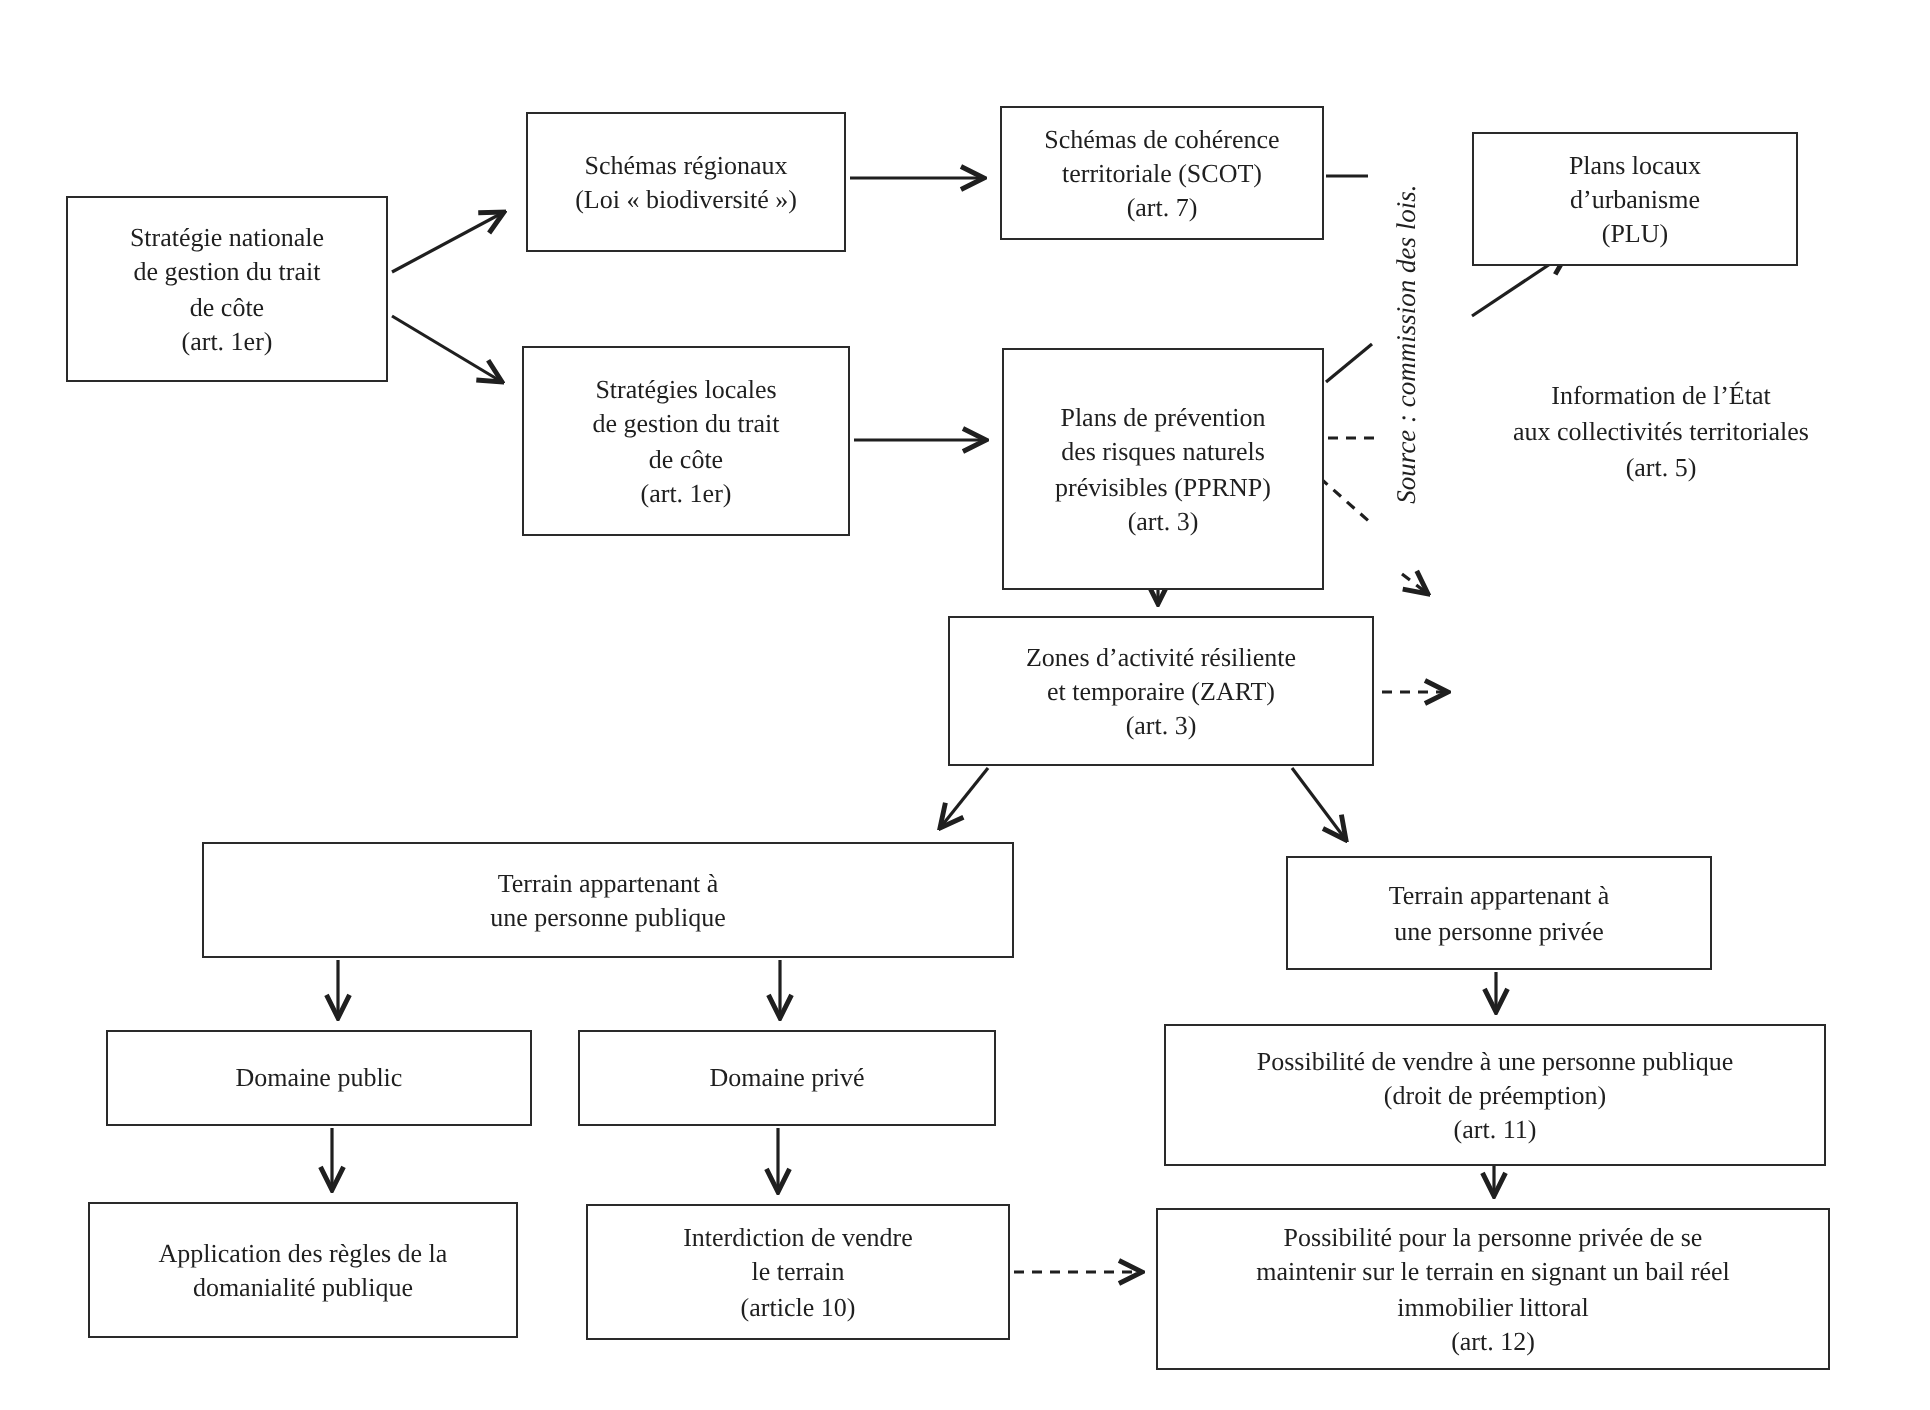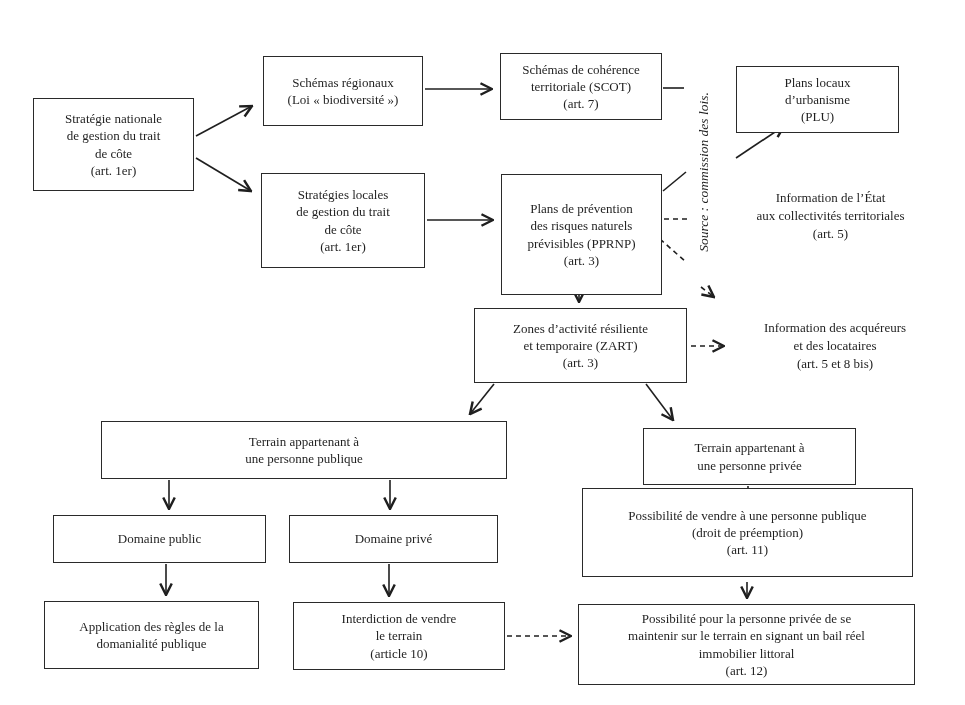--- a/index.html
+++ b/index.html
@@ -151,40 +151,35 @@
   <div class="box" style="left:289px;top:515px;width:209px;height:48px">
     <div class="prelines">Domaine privé</div>
   </div>
 
   <div class="box" style="left:293px;top:602px;width:212px;height:68px">
     <div class="prelines">Interdiction de vendre
 le terrain
 (article 10)</div>
   </div>
 
-  <div class="box" style="left:582px;top:488px;width:331px;height:89px">
+  <div class="box" style="left:582px;top:512px;width:331px;height:71px">
     <div class="prelines">Possibilité de vendre à une personne publique
 (droit de préemption)</div>
     <div class="note">(art. 11)</div>
   </div>
 
   <div class="box" style="left:578px;top:604px;width:337px;height:81px">
     <div class="prelines">Possibilité pour la personne privée de se
 maintenir sur le terrain en signant un bail réel
 immobilier littoral</div>
     <div class="note">(art. 12)</div>
   </div>
 
   <div class="freelabel" style="left:733px;top:189px;width:195px">
     <div class="prelines">Information de l’État
 aux collectivités territoriales</div>
     <div class="note">(art. 5)</div>
   </div>
 
-  <div class="freelabel" style="left:735px;top:319px;width:200px">
-    <div class="prelines">Information des acquéreurs
-et des locataires</div>
-    <div class="note">(art. 5 et 8 bis)</div>
-  </div>
 
   <div class="source-note">Source : commission des lois.</div>
 
 </div>
 
 </body></html>

